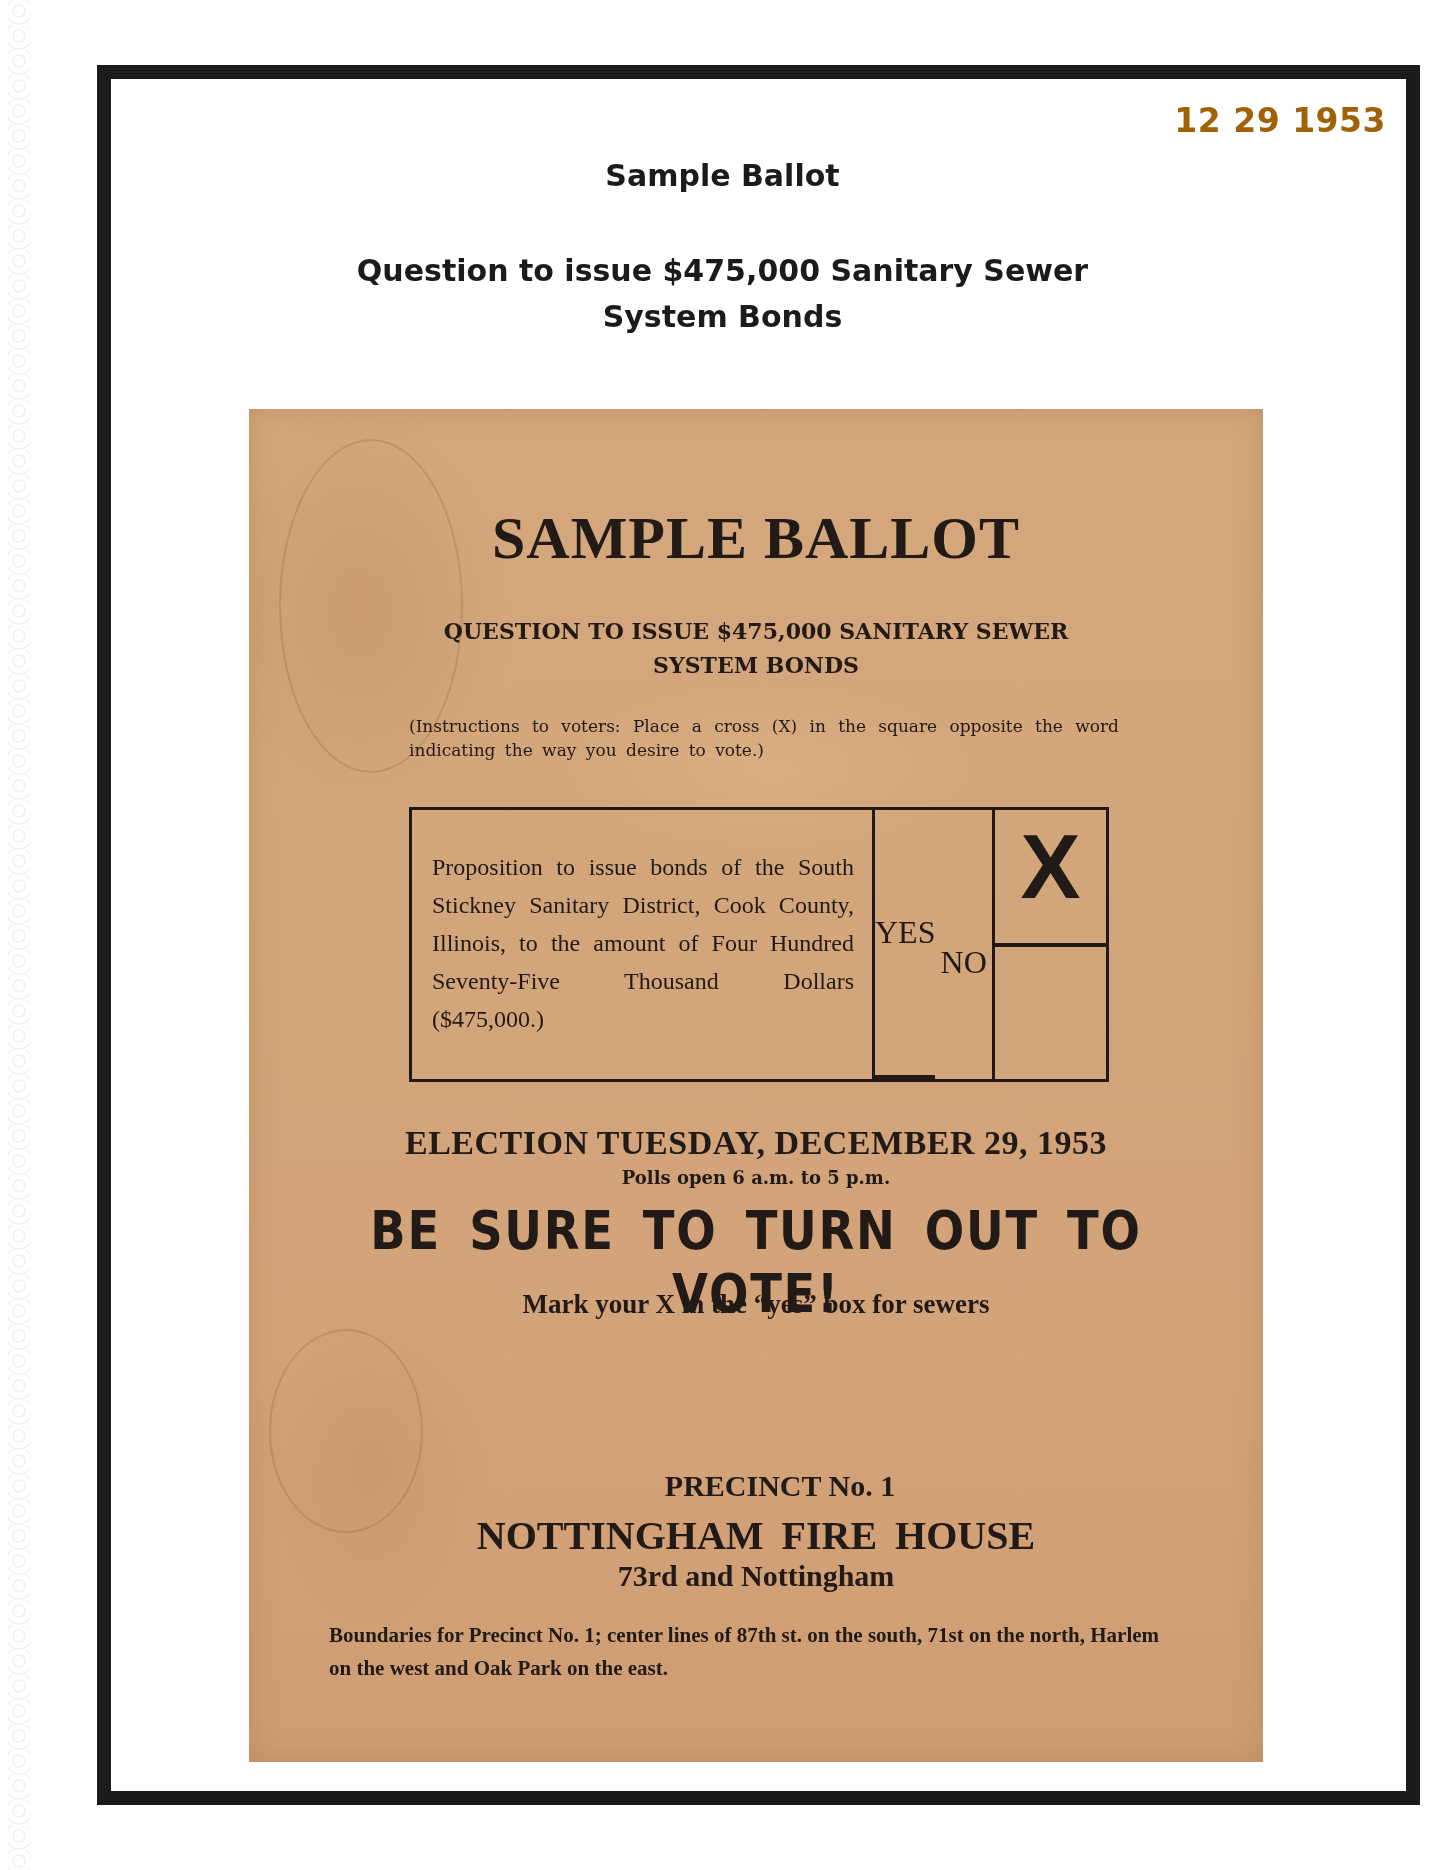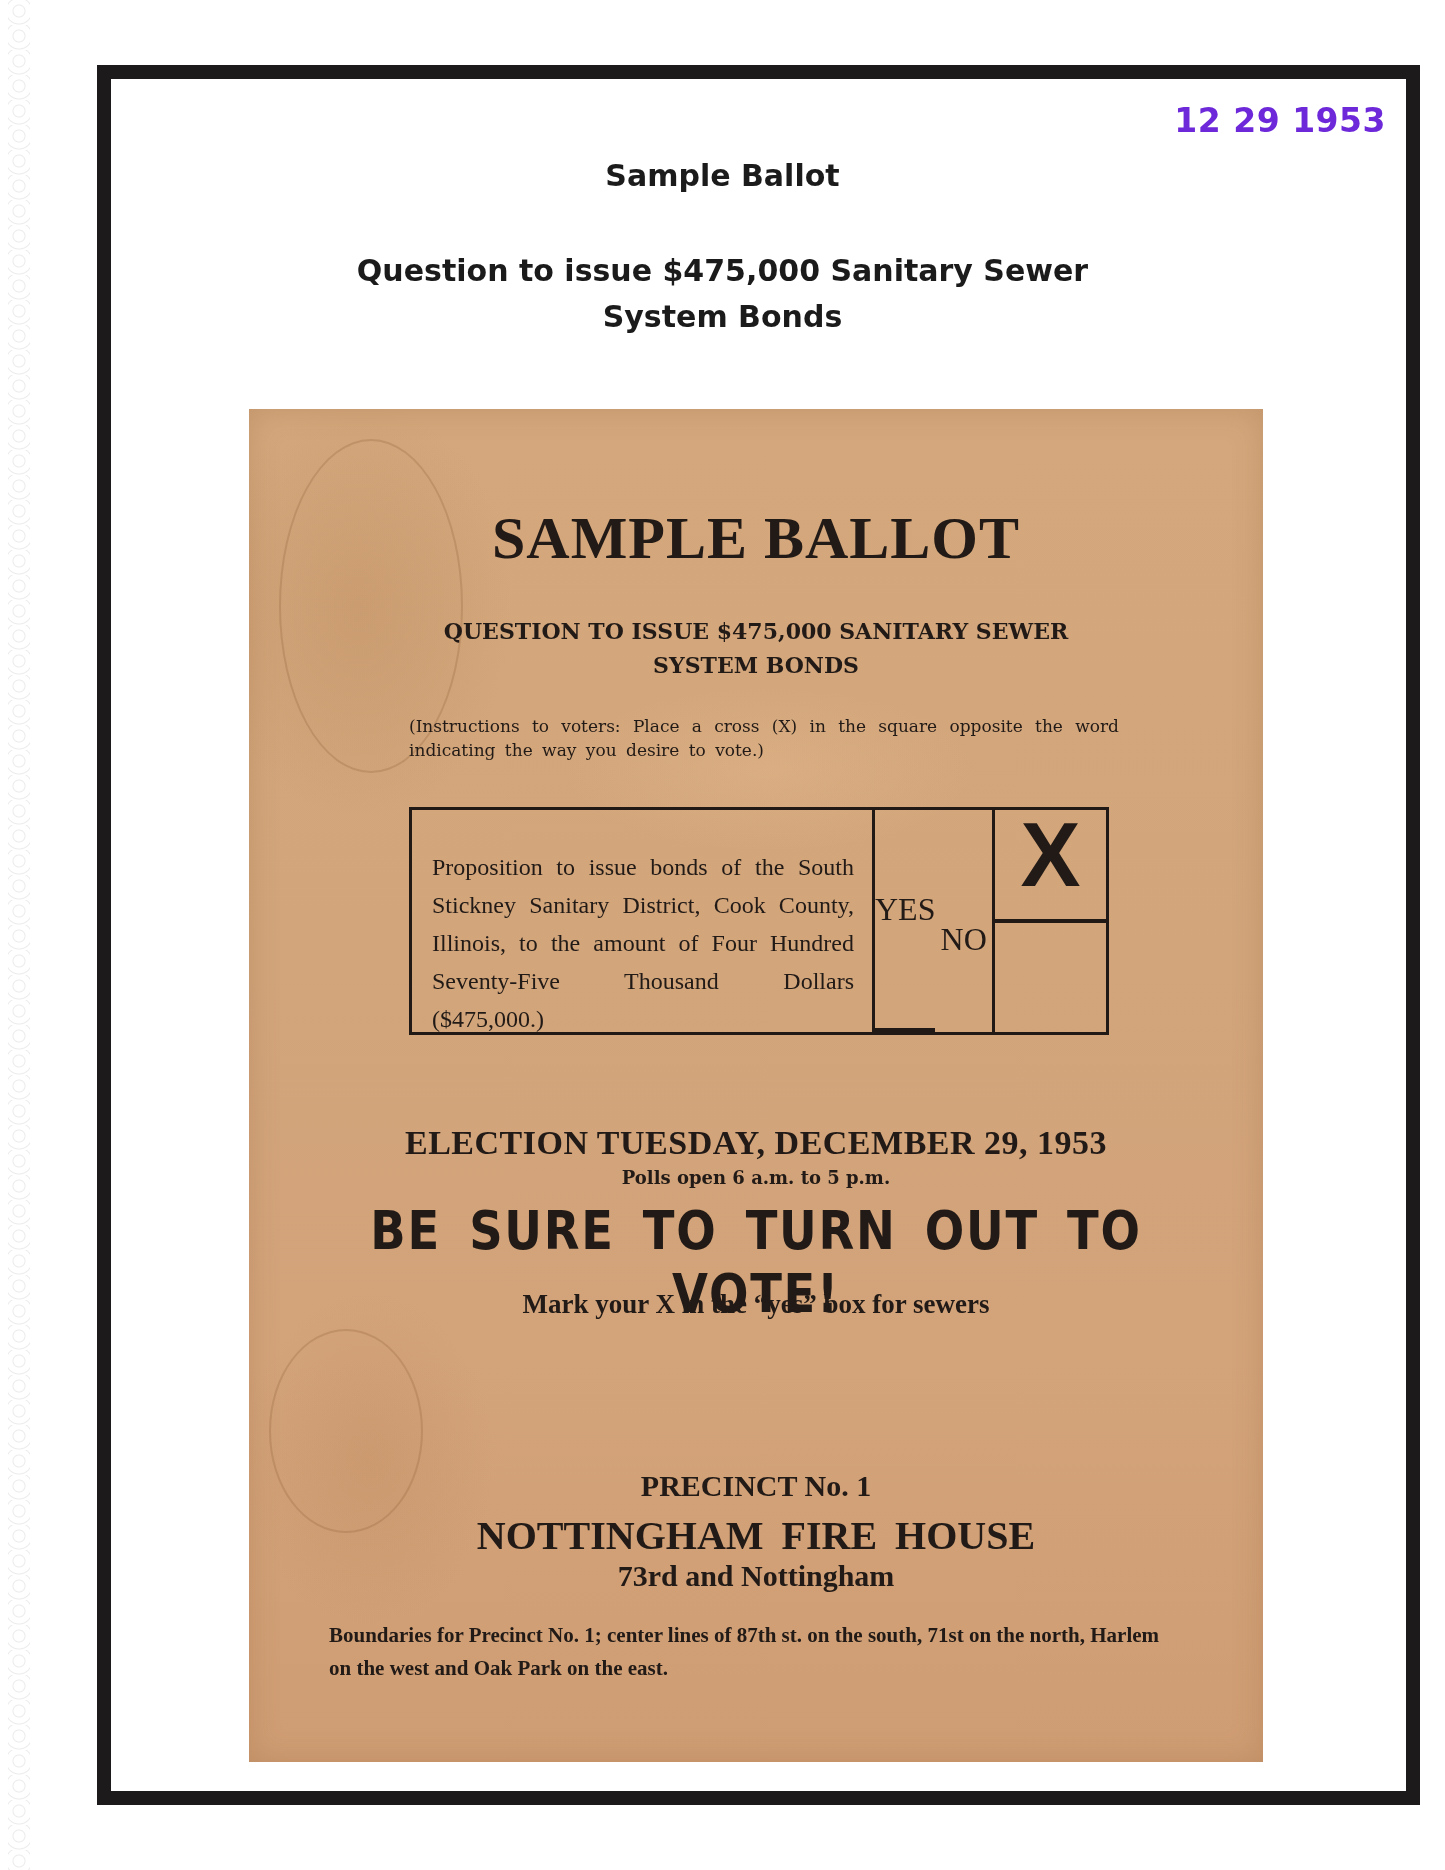--- a/index.html
+++ b/index.html
@@ -11,21 +11,21 @@
       position: absolute; left: 8px; top: 0; width: 22px; height: 1870px;
       background: repeating-radial-gradient(circle at 11px 11px, transparent 0, transparent 5px, #e6e6e6 6px, transparent 7px);
       background-size: 22px 25px;
       opacity: 0.8;
     }
     .frame {
       position: absolute; left: 97px; top: 65px; width: 1323px; height: 1740px;
       box-sizing: border-box; border: 14px solid #1c1a1a;
     }
     .date-stamp {
-      position: absolute; right: 20px; top: 22px; font-weight: bold; font-size: 33px; color: #6d28d9;
+      position: absolute; right: 20px; top: 22px; font-weight: bold; font-size: 33px; color: #a16207;
       font-family: "DejaVu Sans", sans-serif; letter-spacing: 0.5px;
     }
     .page-heading {
       position: absolute; left: 0; width: 100%; text-align: center; font-weight: bold; color: #1b1b1b;
       font-family: "DejaVu Sans", sans-serif;
     }
     .h-title { top: 158px; font-size: 30px; }
     .h-sub { top: 248px; font-size: 30px; line-height: 46px; }
 
     .paper {
@@ -39,21 +39,21 @@
       font-family: "Liberation Serif", serif; color: #211a16;
     }
     .paper .center { position: absolute; left: 0; width: 100%; text-align: center; }
     .p-title { top: 95px; font-size: 60px; font-weight: bold; letter-spacing: 1px; }
     .p-question { top: 205px; font-size: 22px; font-weight: bold; line-height: 34px; font-family: "DejaVu Serif", serif; }
     .p-instructions {
       position: absolute; left: 160px; top: 305px; width: 710px; font-size: 17px; line-height: 24px;
       font-family: "DejaVu Serif", serif; text-align: justify; text-align-last: left; word-spacing: 4px;
     }
     .ballot-table {
-      position: absolute; left: 160px; top: 398px; width: 700px; height: 228px;
+      position: absolute; left: 160px; top: 398px; width: 700px; height: 275px;
       border: 3px solid #201915; box-sizing: border-box; display: flex;
     }
     .prop-cell {
       width: 463px; border-right: 3px solid #201915; box-sizing: border-box; padding: 38px 18px 0 20px;
       font-size: 24px; line-height: 38px; text-align: justify; text-align-last: left;
     }
     .choice-col { width: 120px; border-right: 3px solid #201915; box-sizing: border-box; display: flex; flex-direction: row; }
     .mark-col { flex: 1; display: flex; flex-direction: column; }
     .choice-cell, .mark-cell { flex: 1; display: flex; align-items: center; justify-content: center; box-sizing: border-box; }
     .choice-cell.top, .mark-cell.top { border-bottom: 4px solid #201915; }
@@ -63,21 +63,21 @@
     .mark-x { font-size: 90px; font-weight: bold; font-family: "Liberation Sans", sans-serif; margin-top: -18px; }
 
     .p-election { top: 715px; font-size: 34px; font-weight: bold; letter-spacing: 0.5px; }
     .p-polls { top: 758px; font-size: 18px; font-weight: bold; font-family: "DejaVu Serif", serif; }
     .p-turnout {
       top: 790px; font-size: 54px; font-weight: bold; font-family: "DejaVu Sans", sans-serif;
       letter-spacing: 2px; word-spacing: 12px; transform: scaleX(0.86);
     }
     .p-mark { top: 880px; font-size: 27px; font-weight: bold; }
     .p-polling { top: 998px; font-size: 28px; font-weight: bold; }
-    .p-precinct { top: 1060px; font-size: 30px; font-weight: bold; }
+    .p-precinct { top: 1060px; font-size: 30px; font-weight: bold; padding-left: 24px; }
     .p-firehouse { top: 1103px; font-size: 40px; font-weight: bold; word-spacing: 8px; }
     .p-address { top: 1150px; font-size: 30px; font-weight: bold; }
     .p-boundaries {
       position: absolute; left: 80px; top: 1210px; width: 850px; font-size: 21px; line-height: 33px; font-weight: bold;
     }
     .stain { position: absolute; border-radius: 50%; border: 2px solid rgba(140,90,50,0.25); }
   </style>
 </head>
 <body>
 

